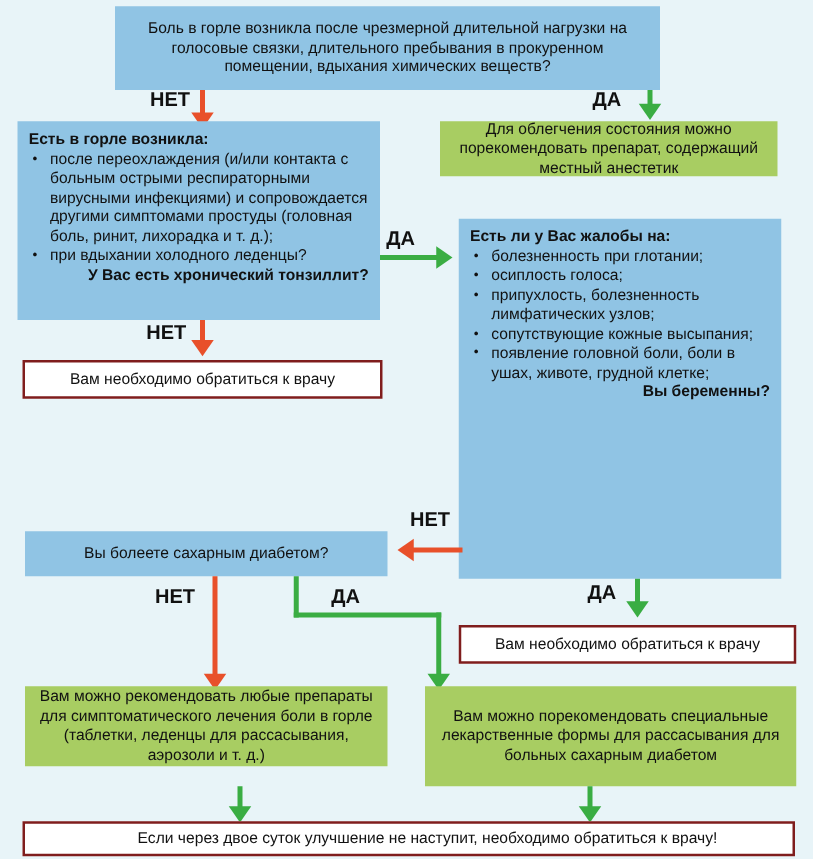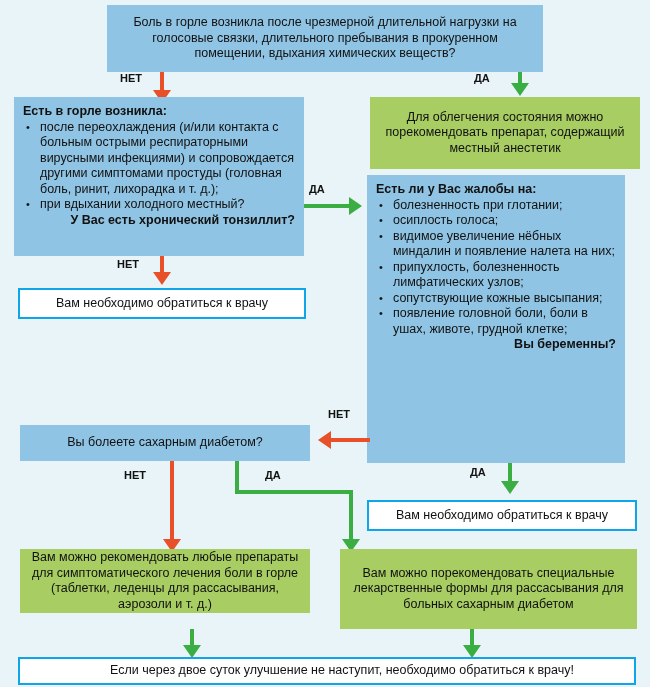--- a/index.html
+++ b/index.html
@@ -23,21 +23,21 @@
   
   .node {
     position: absolute;
     box-sizing: border-box;
     font-size: 12.5px;
     line-height: 15.5px;
     color: #111111;
   }
   .node.blue   { background: #90c4e4; }
   .node.green  { background: #a8cd62; }
-  .node.white  { background: #ffffff; border: 2px solid #0ea5e9; }
+  .node.white  { background: #ffffff; border: 2px solid #7f1d1d; }
 
   .node.center {
     display: flex;
     align-items: center;
     justify-content: center;
     text-align: center;
     padding: 6px 10px;
   }
   .node.left {
     text-align: left;
@@ -107,52 +107,52 @@
     position: absolute;
     width: 0;
     height: 0;
     border-top: 9px solid transparent;
     border-bottom: 9px solid transparent;
   }
   .arrow-right.green-l { background: none; border-left: 13px solid #3aad43; }
 
   .edge-label {
     position: absolute;
-    font-size: 11px;
+    font-size: 16px;
     font-weight: bold;
     color: #111111;
     white-space: nowrap;
   }
 </style>
 </head>
 <body>
 
 <div id="canvas">
 
-  <div class="node blue center" style="left:107px; top:5px; width:436px; height:67px;">
+  <div class="node blue center" style="left:92px; top:5px; width:436px; height:67px;">
     <span>Боль в горле возникла после чрезмерной длительной нагрузки на голосовые связки, длительного пребывания в прокуренном помещении, вдыхания химических веществ?</span>
   </div>
 
   <div class="vline red" style="left:160px; top:72px; height:20px;"></div>
   <div class="arrow-down red" style="left:153px; top:90px;"></div>
   <div class="edge-label" style="left:120px; top:72px;">НЕТ</div>
 
   <div class="vline green-l" style="left:518px; top:72px; height:14px;"></div>
   <div class="arrow-down green-l" style="left:511px; top:83px;"></div>
   <div class="edge-label" style="left:474px; top:72px;">ДА</div>
 
-  <div class="node green center" style="left:370px; top:97px; width:270px; height:72px;">
+  <div class="node green center" style="left:352px; top:97px; width:270px; height:44px;">
     <span>Для облегчения состояния можно порекомендовать препарат, содержащий местный анестетик</span>
   </div>
 
   <div class="node blue left" style="left:14px; top:97px; width:290px; height:159px;">
     <span class="title">Есть в горле возникла:</span>
     <ul>
       <li>после переохлаждения (и/или контакта с больным острыми респираторными вирусными инфекциями) и сопровождается другими симптомами простуды (головная боль, ринит, лихорадка и т. д.);</li>
-      <li>при вдыхании холодного местный?</li>
+      <li>при вдыхании холодного леденцы?</li>
     </ul>
     <span class="tail">У Вас есть хронический тонзиллит?</span>
   </div>
 
   <div class="hline green-l" style="left:304px; top:204px; width:46px;"></div>
   <div class="arrow-right green-l" style="left:349px; top:197px;"></div>
   <div class="edge-label" style="left:309px; top:183px;">ДА</div>
 
   <div class="vline red" style="left:160px; top:256px; height:18px;"></div>
   <div class="arrow-down red" style="left:153px; top:272px;"></div>
@@ -160,21 +160,20 @@
 
   <div class="node white center" style="left:18px; top:288px; width:288px; height:31px;">
     <span>Вам необходимо обратиться к врачу</span>
   </div>
 
   <div class="node blue left" style="left:367px; top:175px; width:258px; height:288px;">
     <span class="title">Есть ли у Вас жалобы на:</span>
     <ul>
       <li>болезненность при глотании;</li>
       <li>осиплость голоса;</li>
-      <li>видимое увеличение нёбных миндалин и появление налета на них;</li>
       <li>припухлость, болезненность лимфатических узлов;</li>
       <li>сопутствующие кожные высыпания;</li>
       <li>появление головной боли, боли в ушах, животе, грудной клетке;</li>
     </ul>
     <span class="tail">Вы беременны?</span>
   </div>
 
   <div class="hline red" style="left:330px; top:438px; width:40px;"></div>
   <div class="arrow-left red" style="left:318px; top:431px;"></div>
   <div class="edge-label" style="left:328px; top:408px;">НЕТ</div>

